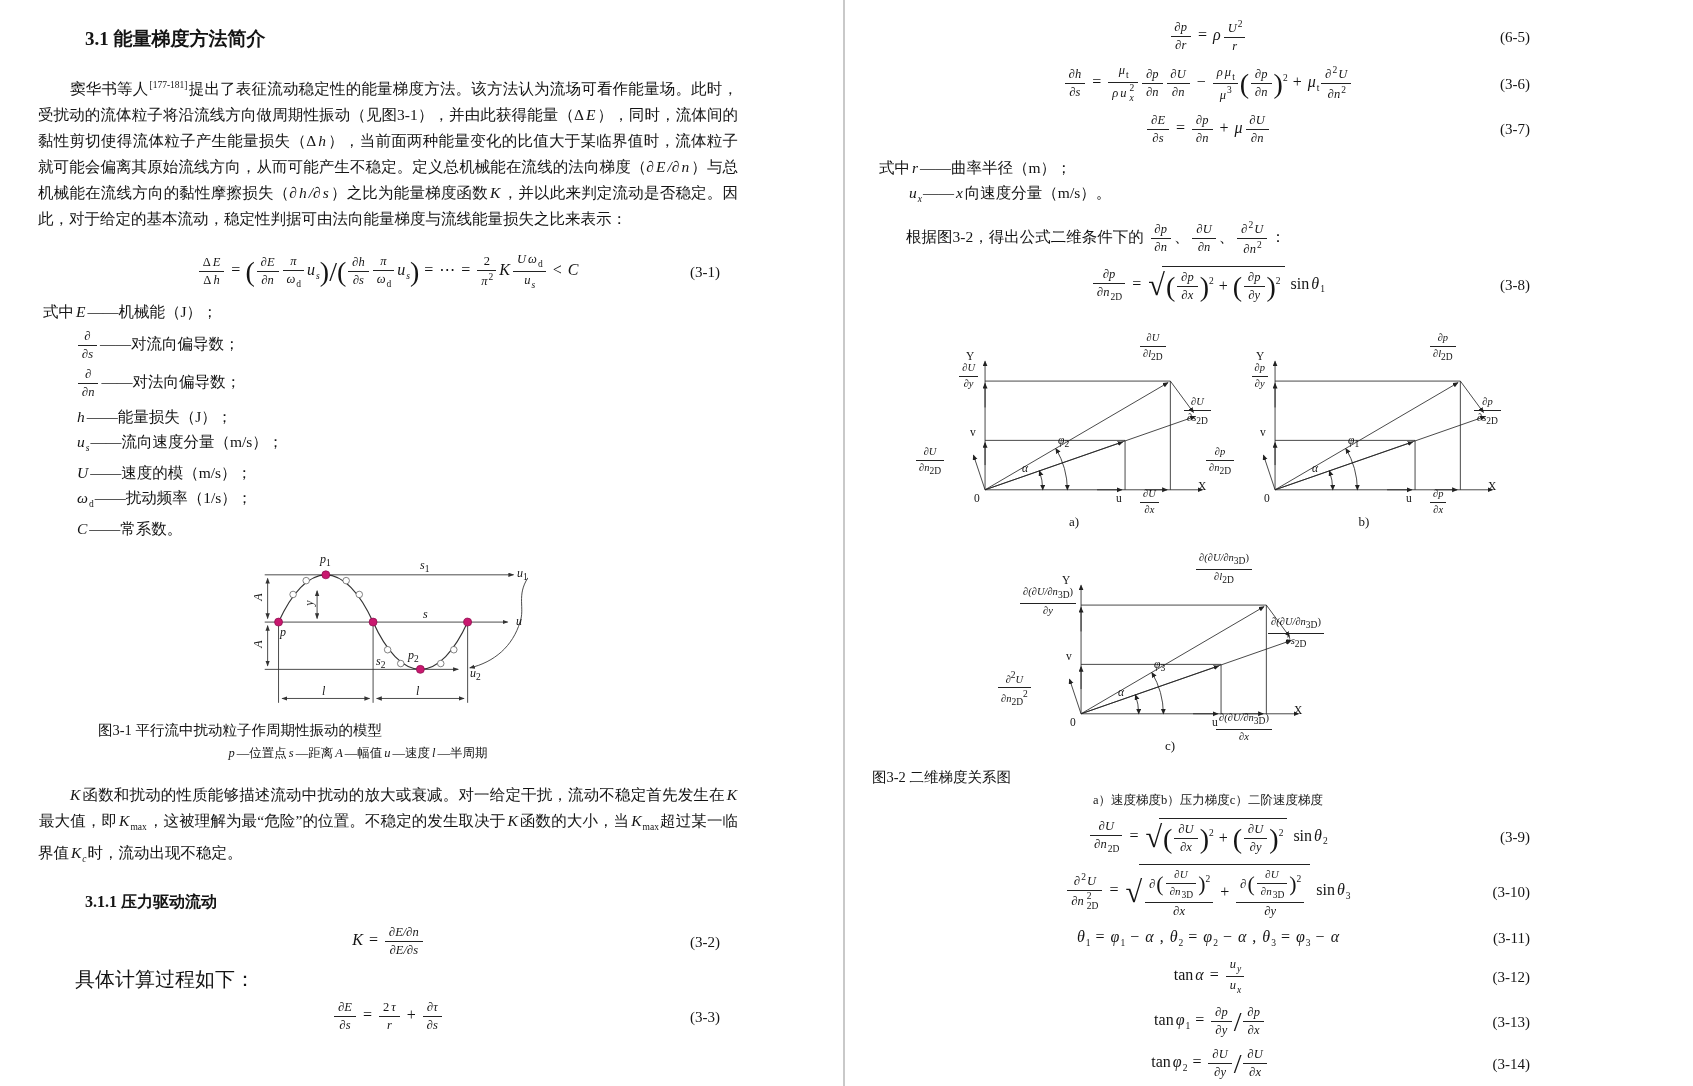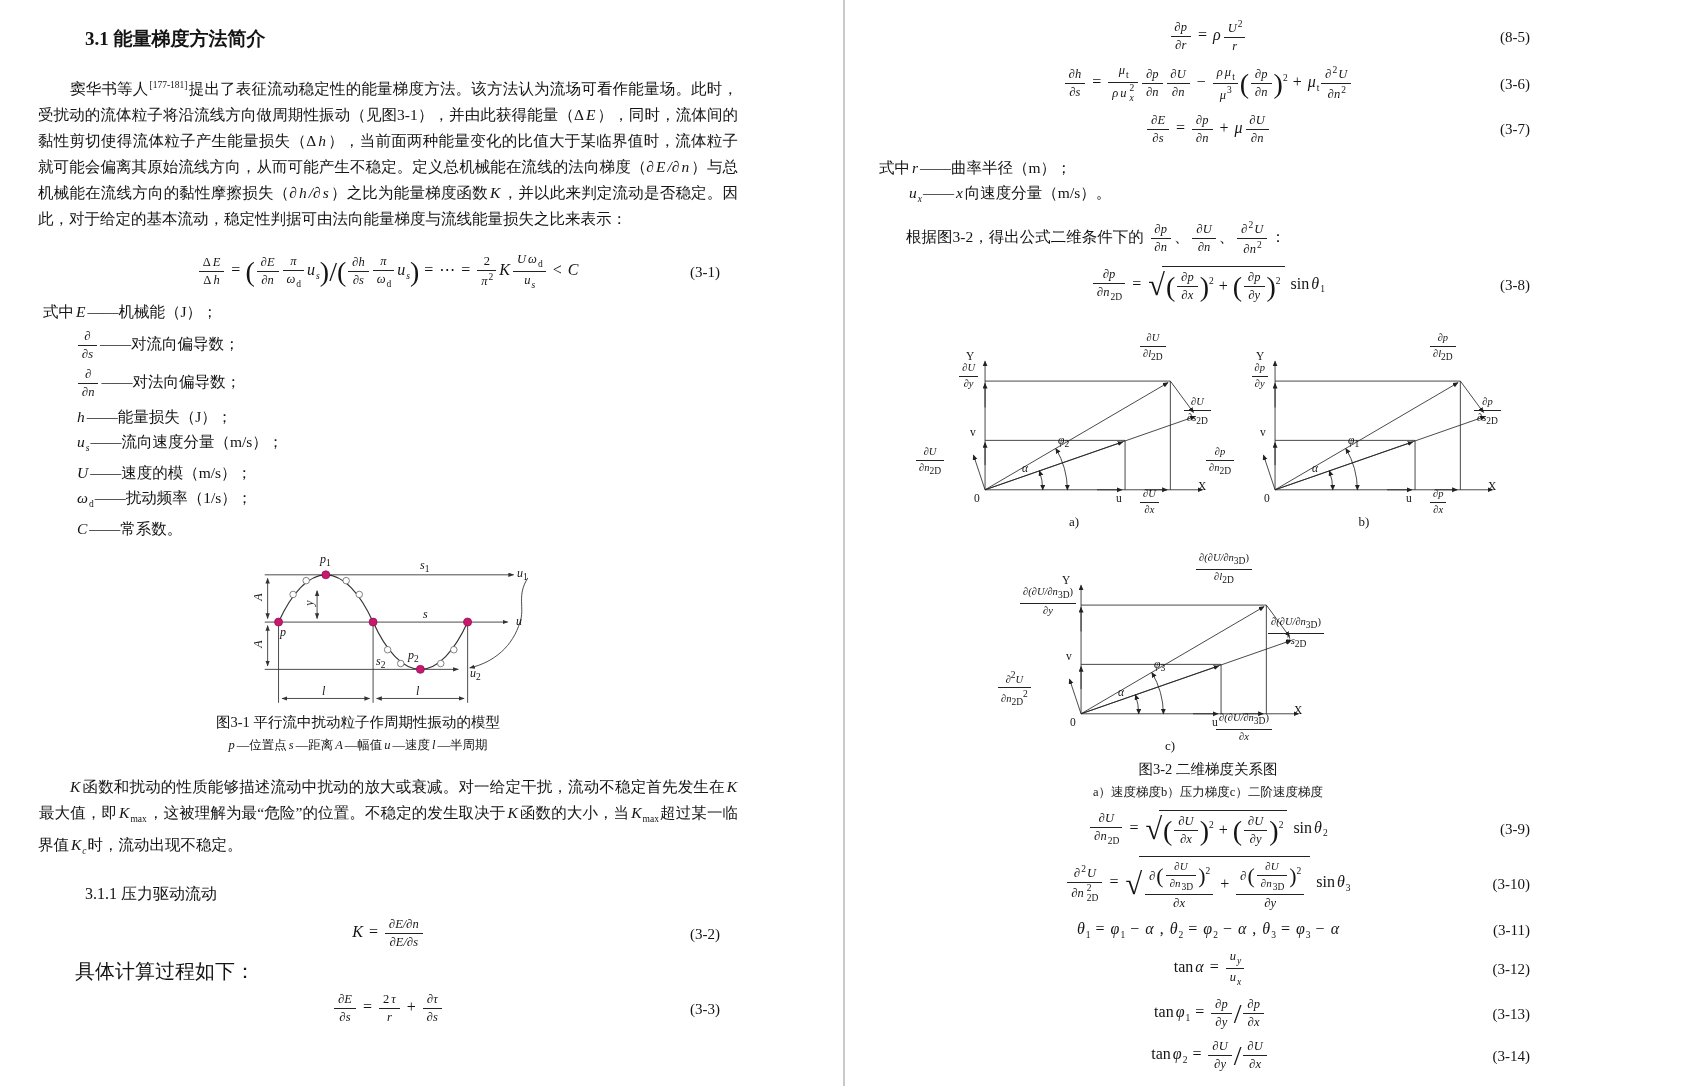--- a/index.html
+++ b/index.html
@@ -7,21 +7,21 @@
     width:1693px;height:1086px;position:relative;background:#ffffff;
     font-family:"Liberation Serif","DejaVu Serif",serif;color:#141414;
     overflow:hidden;
   }
   .page{position:absolute;top:0;}
   #left-page{left:38px;width:700px;}
   #right-page{left:872px;width:672px;}
   #divider{position:absolute;top:0;bottom:0;left:843px;width:2px;background:#c9c9c9;}
 
   .h1{font-size:19px;font-weight:bold;margin:26px 0 16px 47px;}
-  .h2{font-size:16px;font-weight:normal;margin:20px 0 12px 47px;}
+  .h2{font-size:16px;font-weight:bold;margin:20px 0 12px 47px;}
   .para{font-size:15.5px;line-height:26px;text-align:justify;text-indent:2em;margin:20px 0;}
   .calc{font-size:20px;line-height:24px;padding-left:37px;margin:6px 0;}
   .where{font-size:15.5px;line-height:25px;padding-left:6px;}
   .where.w2{padding-left:36px;}
   .intro{font-size:15.5px;line-height:30px;padding-left:33px;margin:8px 0 4px 0;}
 
   
   .formula{display:inline-block;white-space:nowrap;font-size:16px;}
   .tok{margin:0 1px;}
   .tok.it{font-style:italic;}
@@ -46,21 +46,21 @@
   .def{font-size:15.5px;line-height:24px;margin:1px 0;padding-left:38px;}
   .def.first{padding-left:4px;}
   .def.tall{margin:5px 0;}
 
   
   .figwrap31{width:520px;margin:12px 0 0 60px;}
   .fig31{position:relative;width:320px;height:160px;margin-left:110px;}
   .f31lab{position:absolute;font-size:12px;line-height:1;}
   .f31lab .tok{margin:0;}
   .rot{transform:rotate(-90deg);}
-  .cap{text-align:center;font-size:14.5px;}
+  .cap{font-size:14.5px;margin-top:8px;}
   .legend{text-align:center;font-size:12.5px;margin-top:5px;}
 
   
   .fig32-row{position:relative;height:224px;}
   .vecfig{position:absolute;width:280px;height:222px;}
   .vecfig svg{position:absolute;left:0;top:36px;}
   .vecfig-a{left:62px;top:0;}
   .vecfig-b{left:352px;top:0;}
   .vecfig-c{left:158px;top:0;}
   .vlab{position:absolute;font-size:11.5px;line-height:1.1;white-space:nowrap;}
@@ -230,21 +230,21 @@
 <div id="right-page" class="page">
   <div style="height:10px"></div>
   <div class="eq-row">
     <div class="formula"><span class="frac">
           <span class="num"><span class="tok it">∂p</span></span>
           <span class="den"><span class="tok it">∂r</span></span>
         </span><span class="tok up op">=</span><span class="tok it">ρ</span><span class="frac">
           <span class="num"><span class="tok it">U</span><sup class="tok up">2</sup></span>
           <span class="den"><span class="tok it">r</span></span>
         </span></div>
-    <div class="eq-no">(8-5)</div>
+    <div class="eq-no">(6-5)</div>
   </div>
   <div class="eq-row">
     <div class="formula"><span class="frac">
           <span class="num"><span class="tok it">∂h</span></span>
           <span class="den"><span class="tok it">∂s</span></span>
         </span><span class="tok up op">=</span><span class="frac">
           <span class="num"><span class="tok it">μ</span><sub class="tok up">t</sub></span>
           <span class="den"><span class="tok it">ρ</span><span class="tok it">u</span><span class="stack">
               <span class="tok up">2</span>
               <span class="tok it">x</span>

